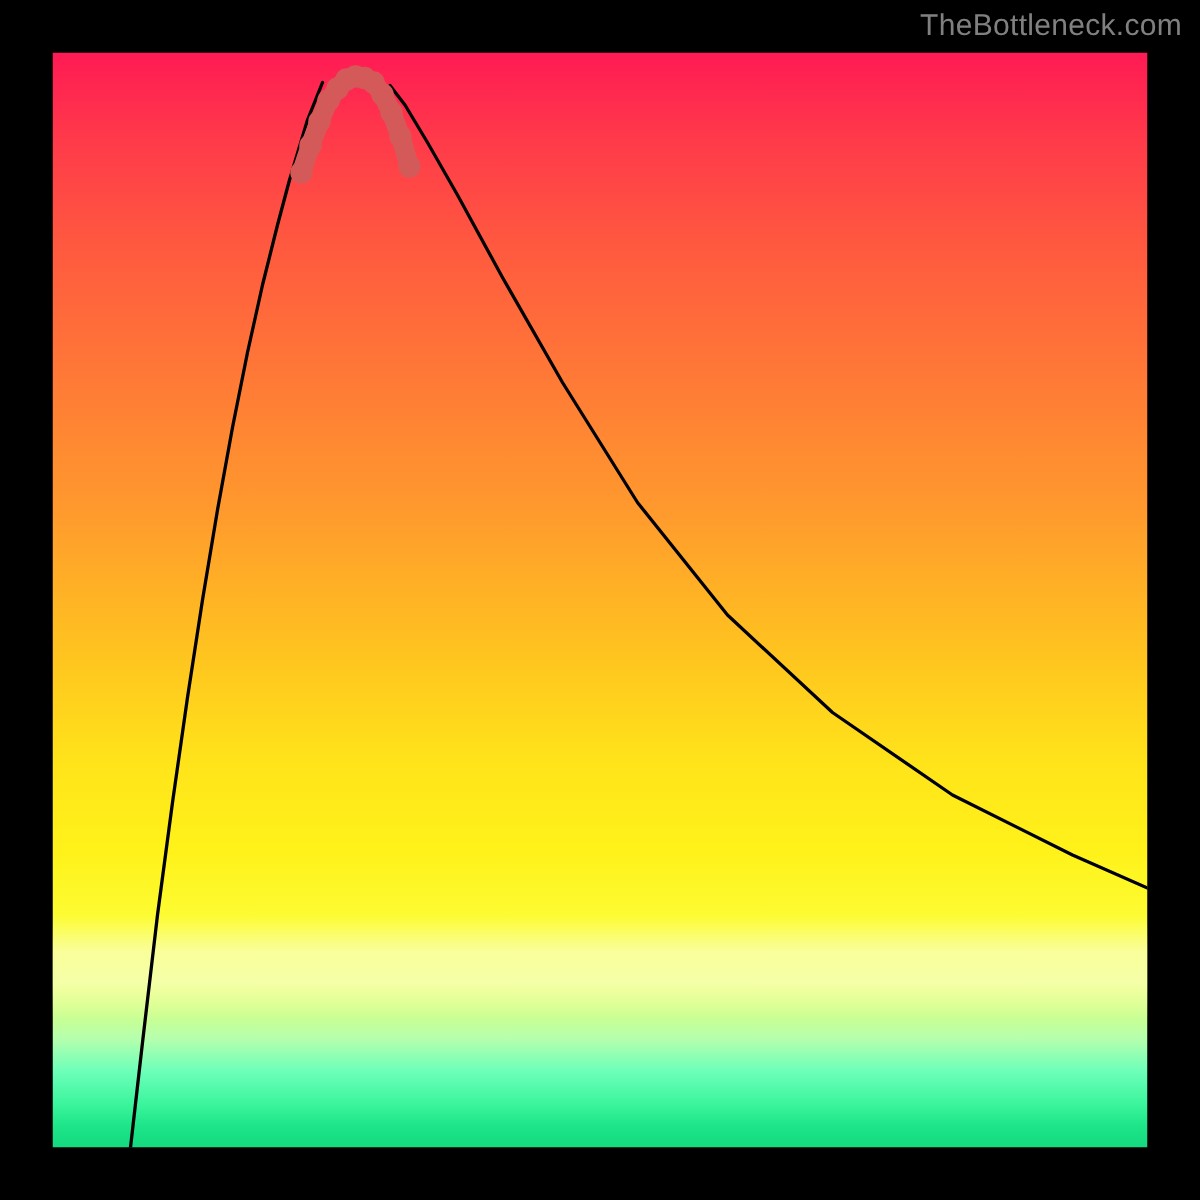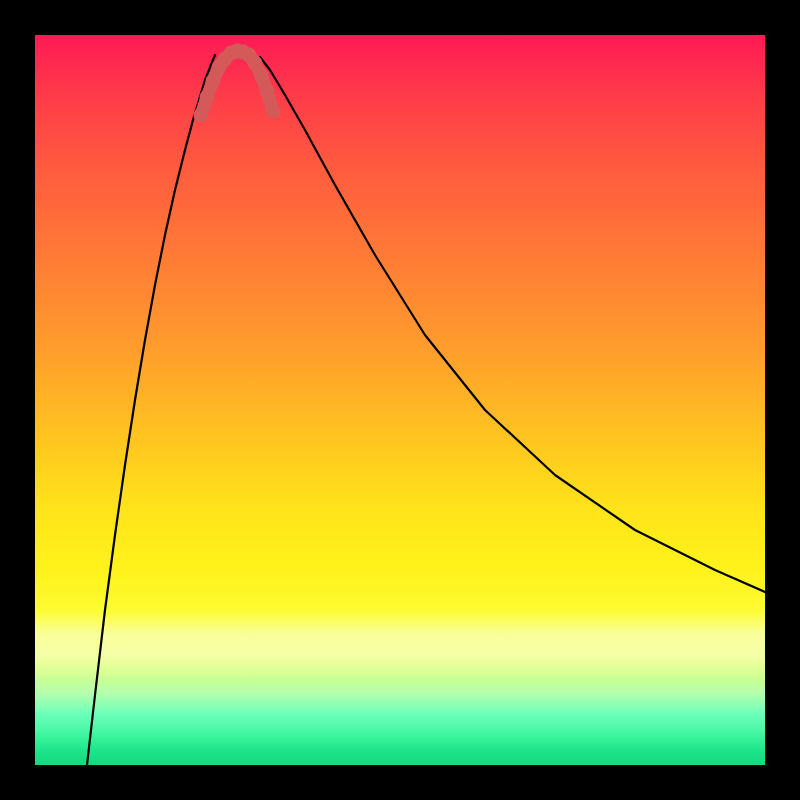--- a/index.html
+++ b/index.html
@@ -80,20 +80,21 @@
     color: #808080;
     font-size: 20px;
     letter-spacing: 0.2px;
     font-family: Arial, Helvetica, sans-serif;
   }
 </style>
 </head>
 <body>
 
 <div class="frame">
+  <div class="watermark">TheBottleneck.com</div>
 
   <div class="plot-area">
     <div class="gradient"></div>
     <div class="pale-band"></div>
 
     <svg class="curves" viewBox="0 0 730 730">
       <g>
           <path d="M52.0 730.0 L60.0 660.0 L70.0 575.0 L80.0 500.0 L90.0 430.0 L100.0 365.0 L110.0 305.0 L120.0 250.0 L130.0 200.0 L140.0 155.0 L150.0 115.0 L158.0 85.0 L164.0 65.0 L170.0 45.0 L176.0 30.0 L180.0 20.0" fill="none" stroke="#000000" stroke-width="2.2" stroke-linecap="round" stroke-linejoin="round"></path>
           <path d="M225.0 22.0 L235.0 35.0 L250.0 60.0 L270.0 95.0 L300.0 150.0 L340.0 220.0 L390.0 300.0 L450.0 375.0 L520.0 440.0 L600.0 495.0 L680.0 535.0 L730.0 557.0" fill="none" stroke="#000000" stroke-width="2.2" stroke-linecap="round" stroke-linejoin="round"></path>
           <path d="M166.0 80.0 L172.0 62.0 L178.0 46.0 L184.0 32.0 L190.0 24.0 L196.0 18.0 L202.0 16.0 L208.0 17.0 L214.0 20.0 L220.0 28.0 L226.0 40.0 L232.0 56.0 L238.0 76.0" fill="none" stroke="#d45a5a" stroke-width="13" stroke-linecap="round" stroke-linejoin="round"></path>

